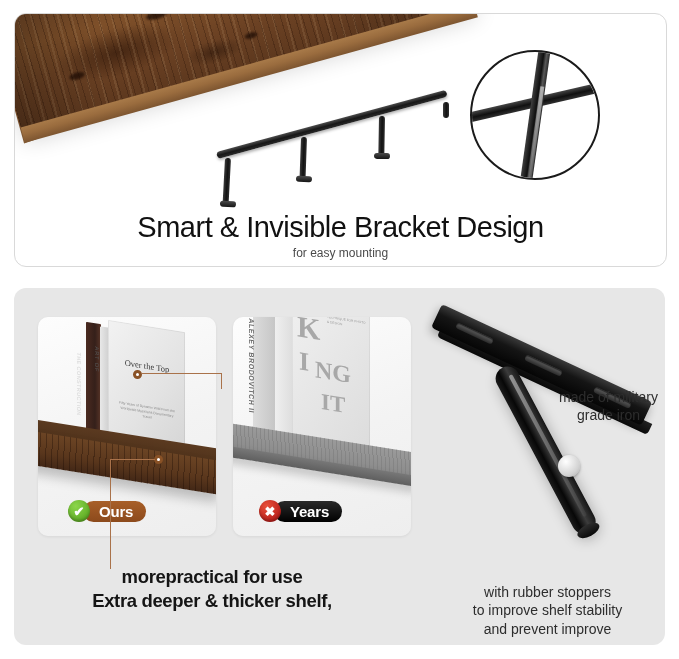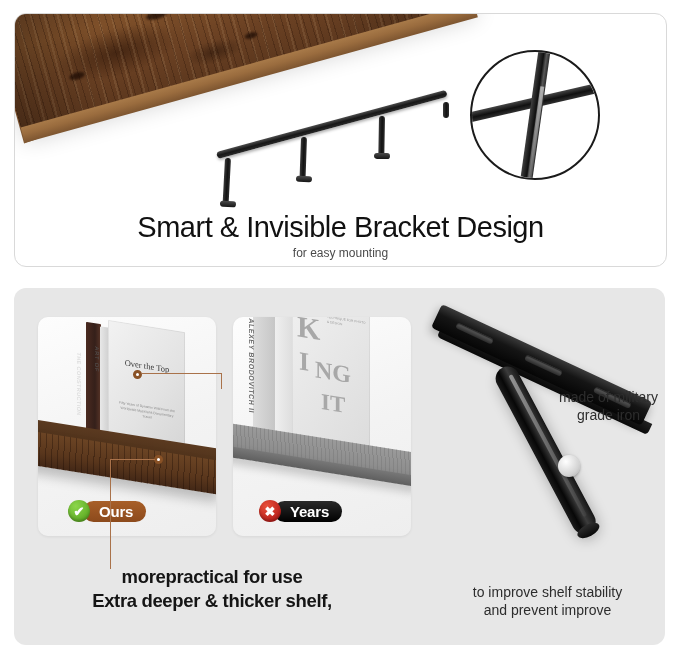--- a/index.html
+++ b/index.html
@@ -415,17 +415,18 @@
     <div class="lead" style="left:96px;top:171px;width:45px;height:1px;"></div>
     <div class="lead" style="left:96px;top:171px;width:1px;height:110px;"></div>
   </div>
 
   <div class="note-iron">
     <div>made of military</div>
     <div>grade iron</div>
   </div>
 
   <div class="note-rubber">
+    <div>with rubber stoppers</div>
     <div>to improve shelf stability</div>
     <div>and prevent improve</div>
   </div>
 
 </div>
 
 </body></html>

